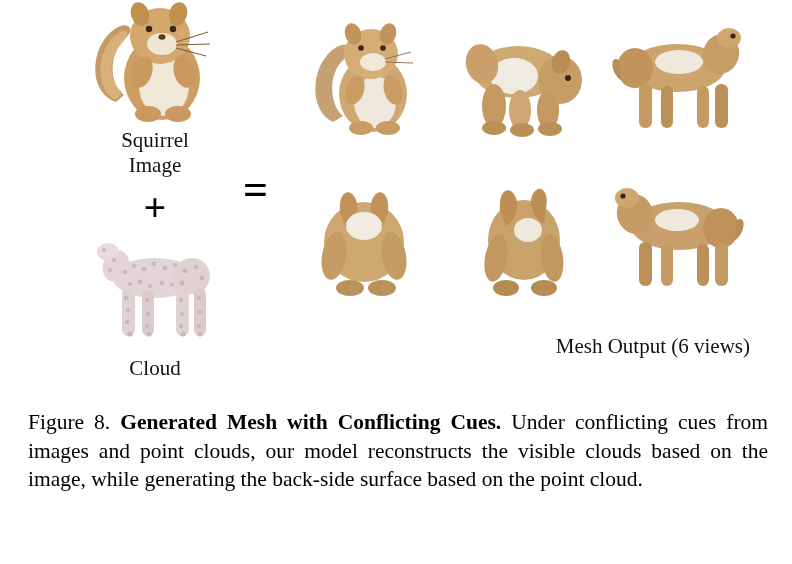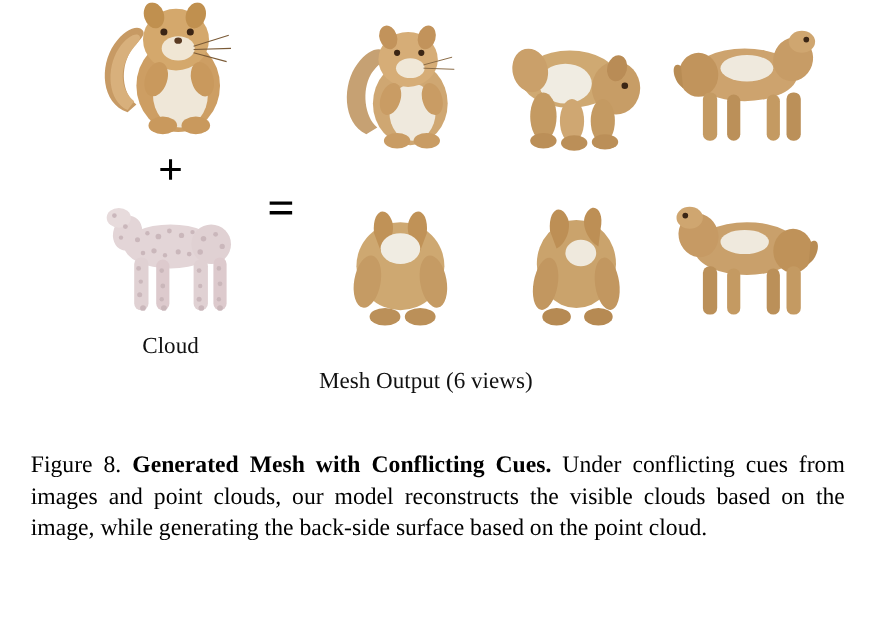--- a/index.html
+++ b/index.html
@@ -93,21 +93,21 @@
     height: 160px;
   }
   .mesh-cell {
     width: 145px;
     height: 150px;
     display: flex;
     align-items: center;
     justify-content: center;
   }
   .mesh-caption {
-    text-align: left;
+    text-align: right;
     margin-top: 14px;
   }
 
   
   .caption {
     position: absolute;
     left: 28px;
     top: 408px;
     width: 740px;
     font-family: "Liberation Serif", serif;
@@ -158,20 +158,24 @@
           </g>
 
           <ellipse cx="62" cy="70" rx="10" ry="16" fill="#c9995d" transform="rotate(18 62 70)"></ellipse>
           <ellipse cx="104" cy="70" rx="10" ry="16" fill="#c9995d" transform="rotate(-16 104 70)"></ellipse>
 
           <ellipse cx="68" cy="112" rx="13" ry="8" fill="#c9995d"></ellipse>
           <ellipse cx="98" cy="112" rx="13" ry="8" fill="#c9995d"></ellipse>
         </svg>
       </div>
 
+      <div class="fig-label input-caption">
+        <div>Squirrel</div>
+        <div>Image</div>
+      </div>
 
       <div class="plus-sign">+</div>
 
       <div class="pc-wrap">
 
         <svg width="170" height="112" viewBox="0 0 170 112">
           <g fill="#ddcdd0">
 
             <ellipse cx="85" cy="42" rx="42" ry="20" fill="#e3d5d7"></ellipse>
 

